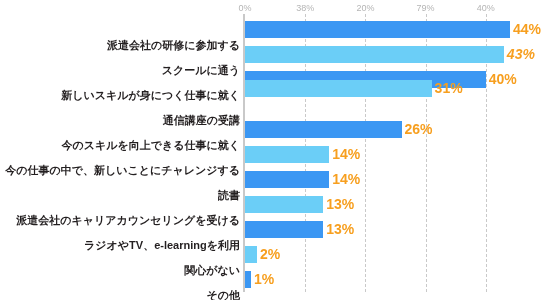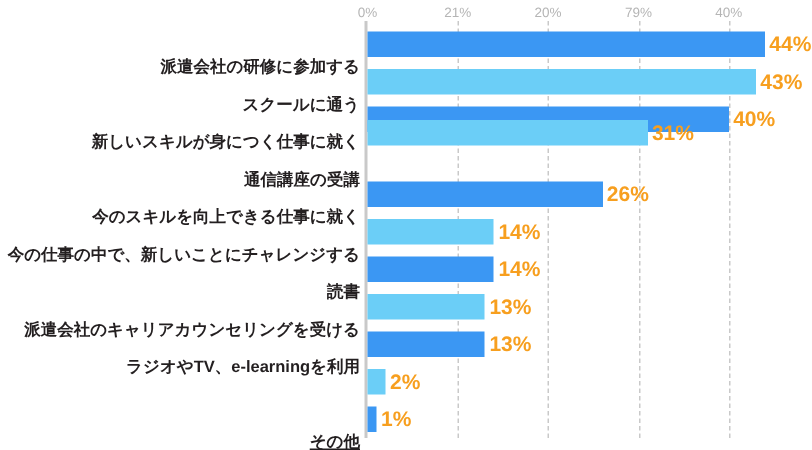--- a/index.html
+++ b/index.html
@@ -91,41 +91,42 @@
   <div class="catwrap">
       <div class="cat" style="top: 1px;">派遣会社の研修に参加する</div>
       <div class="cat" style="top: 26px;">スクールに通う</div>
       <div class="cat" style="top: 51px;">新しいスキルが身につく仕事に就く</div>
       <div class="cat" style="top: 76px;">通信講座の受講</div>
       <div class="cat" style="top: 101px;">今のスキルを向上できる仕事に就く</div>
       <div class="cat" style="top: 126px;">今の仕事の中で、新しいことにチャレンジする</div>
       <div class="cat" style="top: 151px;">読書</div>
       <div class="cat" style="top: 176px;">派遣会社のキャリアカウンセリングを受ける</div>
       <div class="cat" style="top: 201px;">ラジオやTV、e-learningを利用</div>
+      <div class="cat" style="top: 226px;">関心がない</div>
       <div class="cat" style="top: 251px; text-decoration: underline;">その他</div>
     </div>
 
   <div class="plot">
     <div class="axis-line"></div>
   <div class="tick-label" style="left: 0px;">0%</div>
       <div class="gridline" style="left: 60.2px;"></div>
-      <div class="tick-label" style="left: 60.2px;">21%</div>
+      <div class="tick-label" style="left: 60.2px;">38%</div>
       <div class="gridline" style="left: 120.4px;"></div>
       <div class="tick-label" style="left: 120.4px;">20%</div>
       <div class="gridline" style="left: 180.6px;"></div>
       <div class="tick-label" style="left: 180.6px;">79%</div>
       <div class="gridline" style="left: 240.8px;"></div>
       <div class="tick-label" style="left: 240.8px;">40%</div>
       <div class="row" style="top: 1px; width: 296px;">
         <div class="bar dark" style="width: 264.88px; background: rgb(59, 151, 243);"></div>
         <div class="val" style="left: 267.88px;">44%</div>
       </div>
       <div class="row" style="top: 26px; width: 296px;">
         <div class="bar light" style="width: 258.86px; background: rgb(107, 206, 247);"></div>
-        <div class="val" style="left: 261.86px;">43%</div>
+        <div class="val" style="left: 261.86px; font-style: italic;">43%</div>
       </div>
       <div class="row" style="top: 51px; width: 296px;">
         <div class="bar dark" style="width: 240.8px; background: rgb(59, 151, 243);"></div>
         <div class="val" style="left: 243.8px;">40%</div>
       </div>
       <div class="row" style="top: 60px; width: 296px; text-align: center;">
         <div class="bar light" style="width: 186.62px; background: rgb(107, 206, 247);"></div>
         <div class="val" style="left: 189.62px;">31%</div>
       </div>
       <div class="row" style="top: 101px; width: 296px;">

